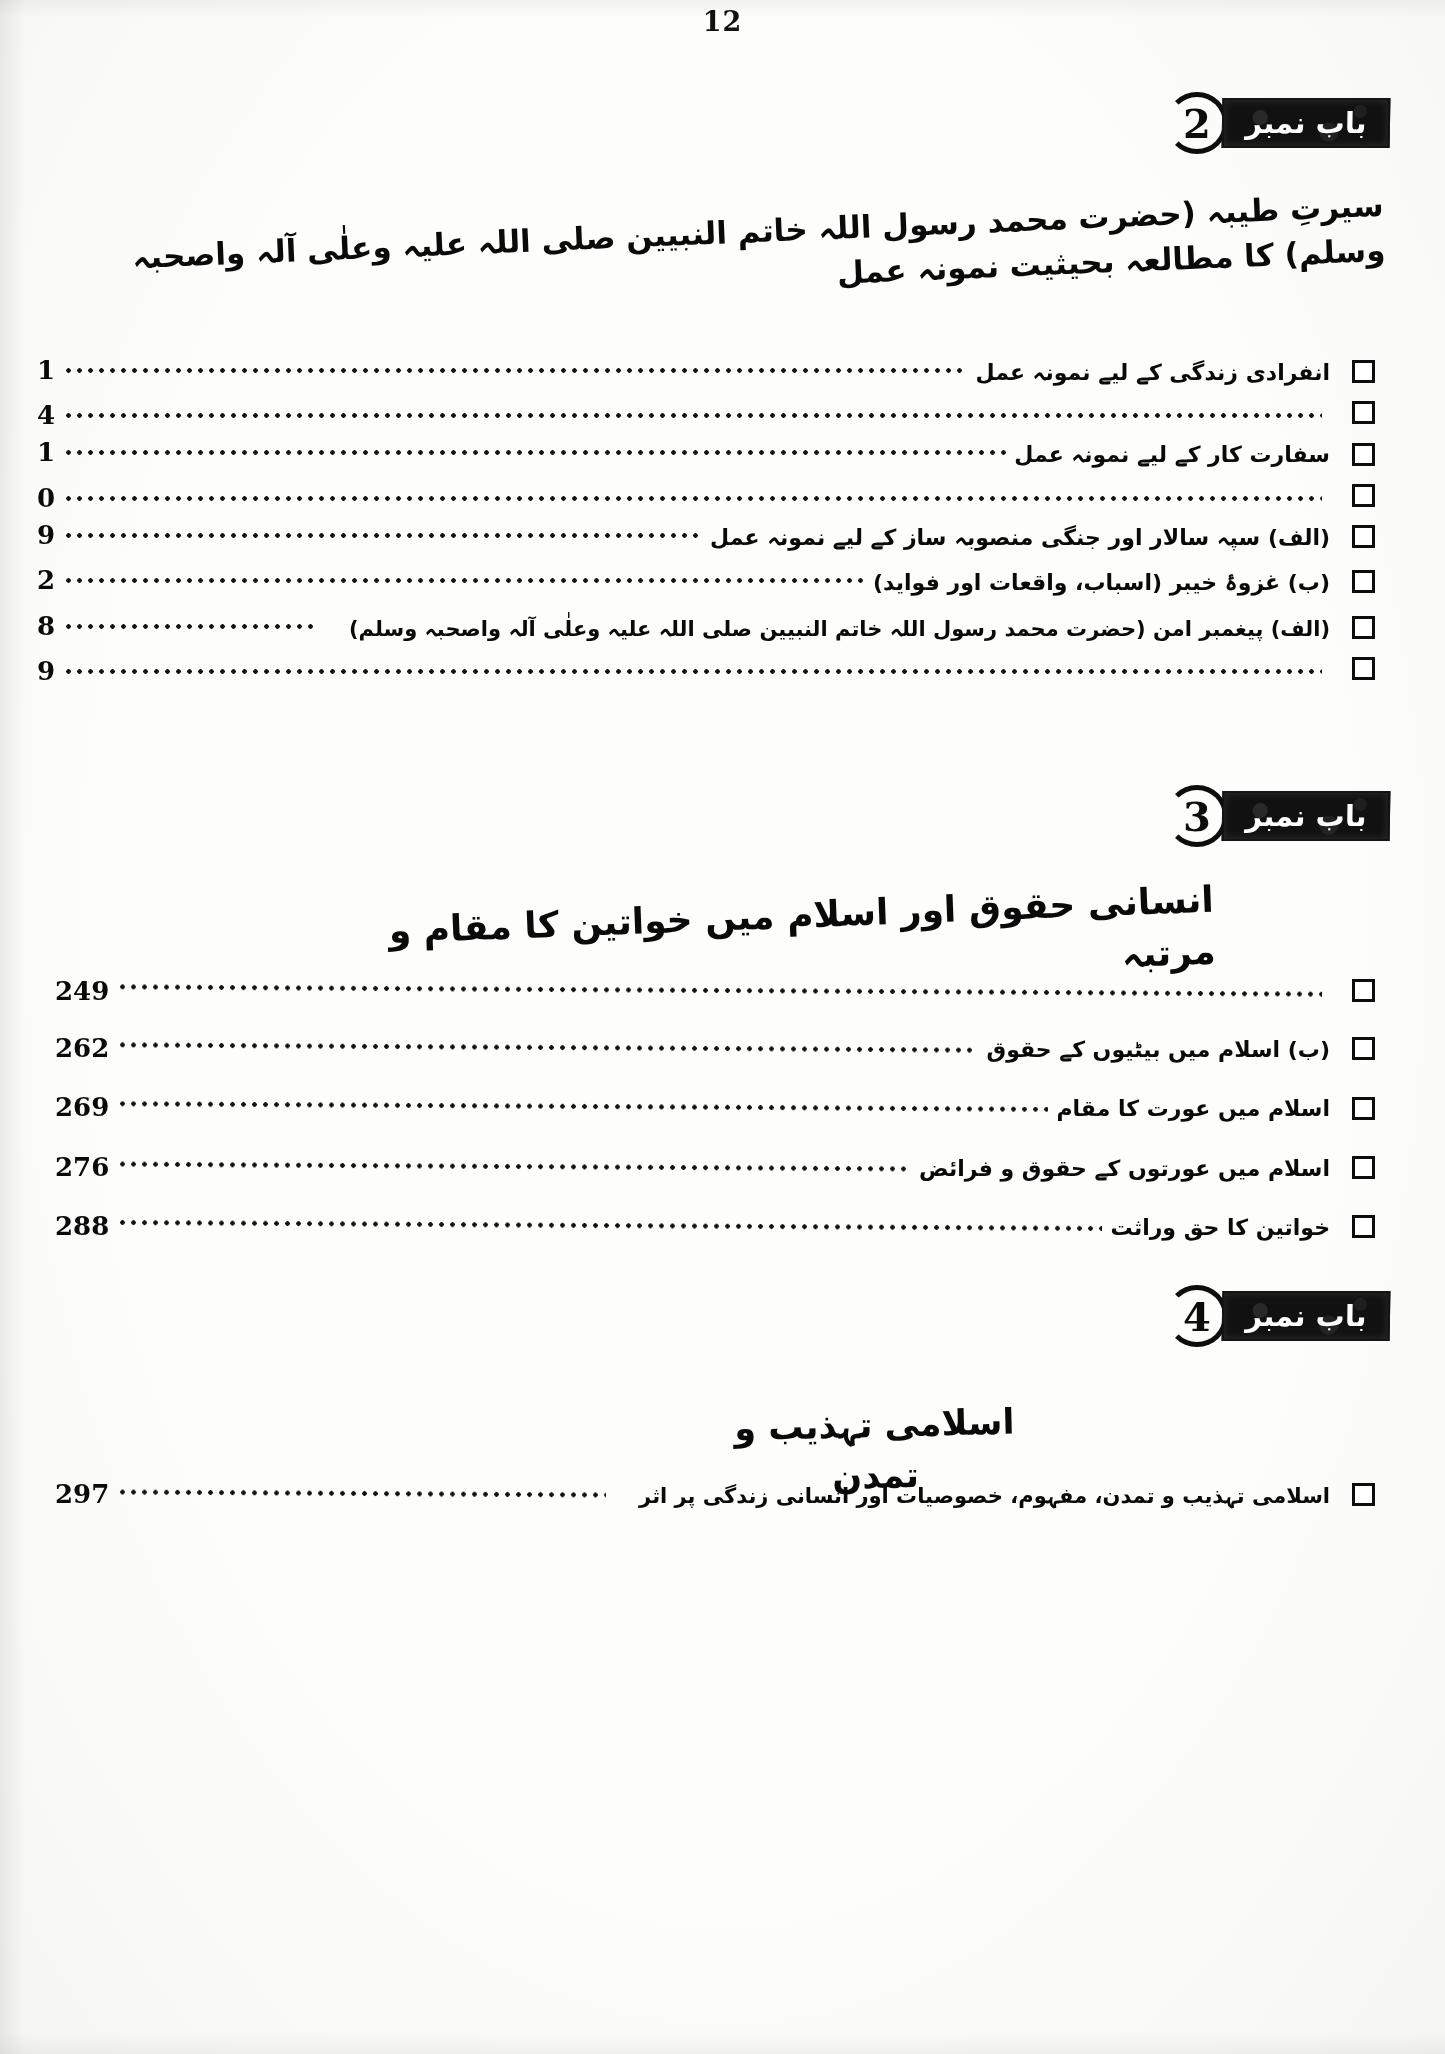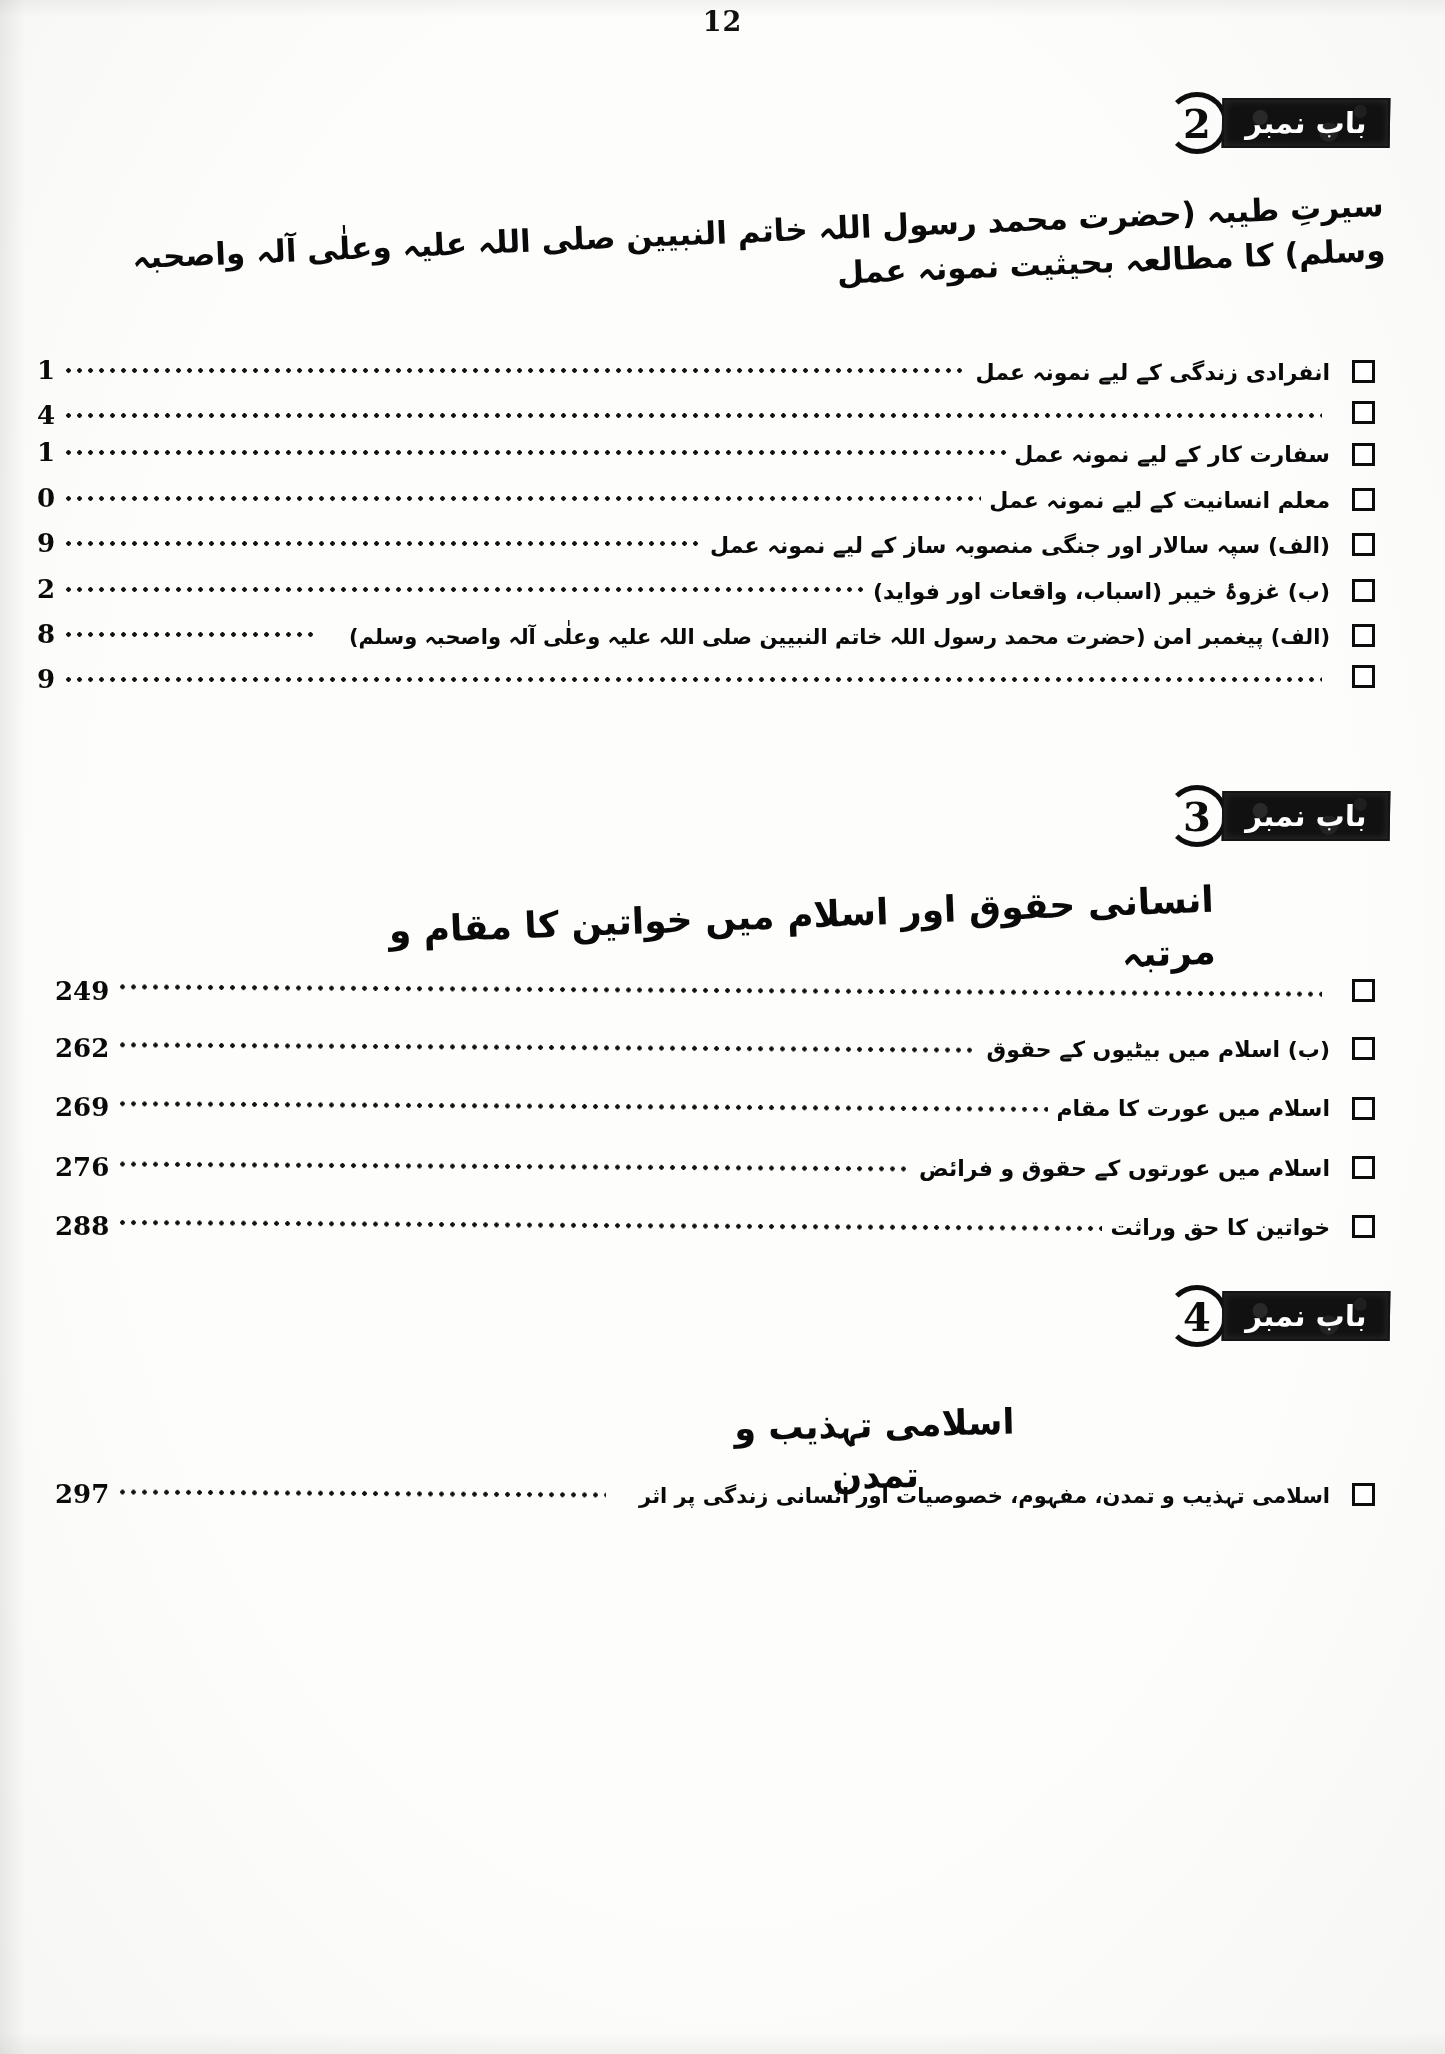--- a/index.html
+++ b/index.html
@@ -238,21 +238,20 @@
 
     <div class="toc-row clipped">
       <span class="toc-check"></span>
       <span class="toc-label">سفارت کار کے لیے نمونہ عمل</span>
       <span class="toc-leader"></span>
       <span class="toc-page">1</span>
     </div>
 
     <div class="toc-row clipped">
       <span class="toc-check"></span>
-      <span class="toc-label">معلم انسانیت کے لیے نمونہ عمل</span>
       <span class="toc-leader"></span>
       <span class="toc-page">0</span>
     </div>
 
     <div class="toc-row clipped">
       <span class="toc-check"></span>
       <span class="toc-label">(الف) سپہ سالار اور جنگی منصوبہ ساز کے لیے نمونہ عمل</span>
       <span class="toc-leader"></span>
       <span class="toc-page">9</span>
     </div>

